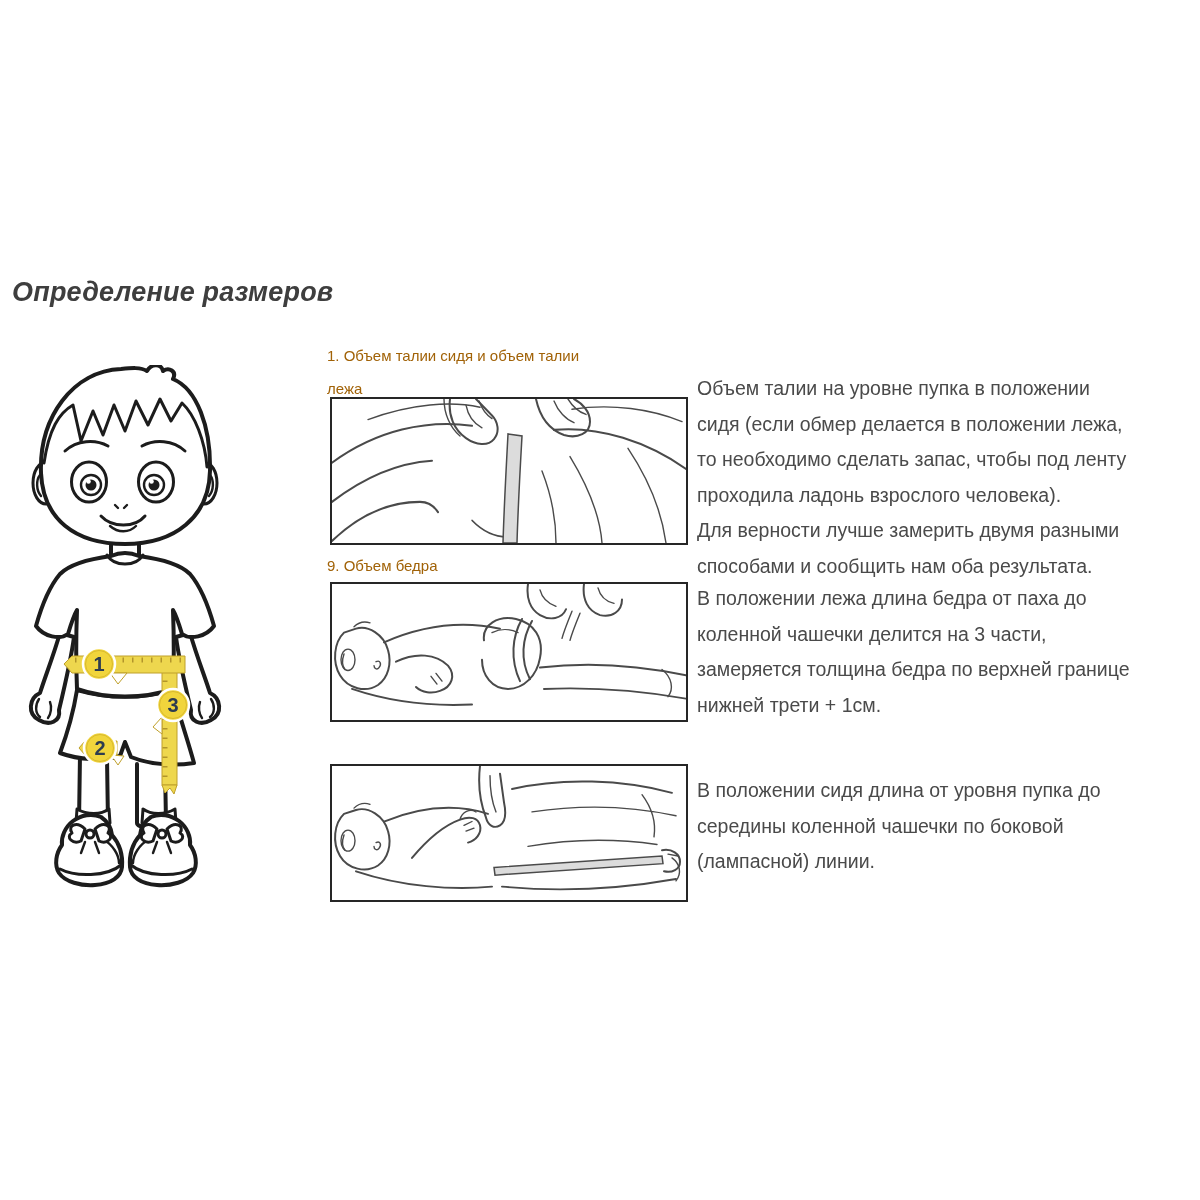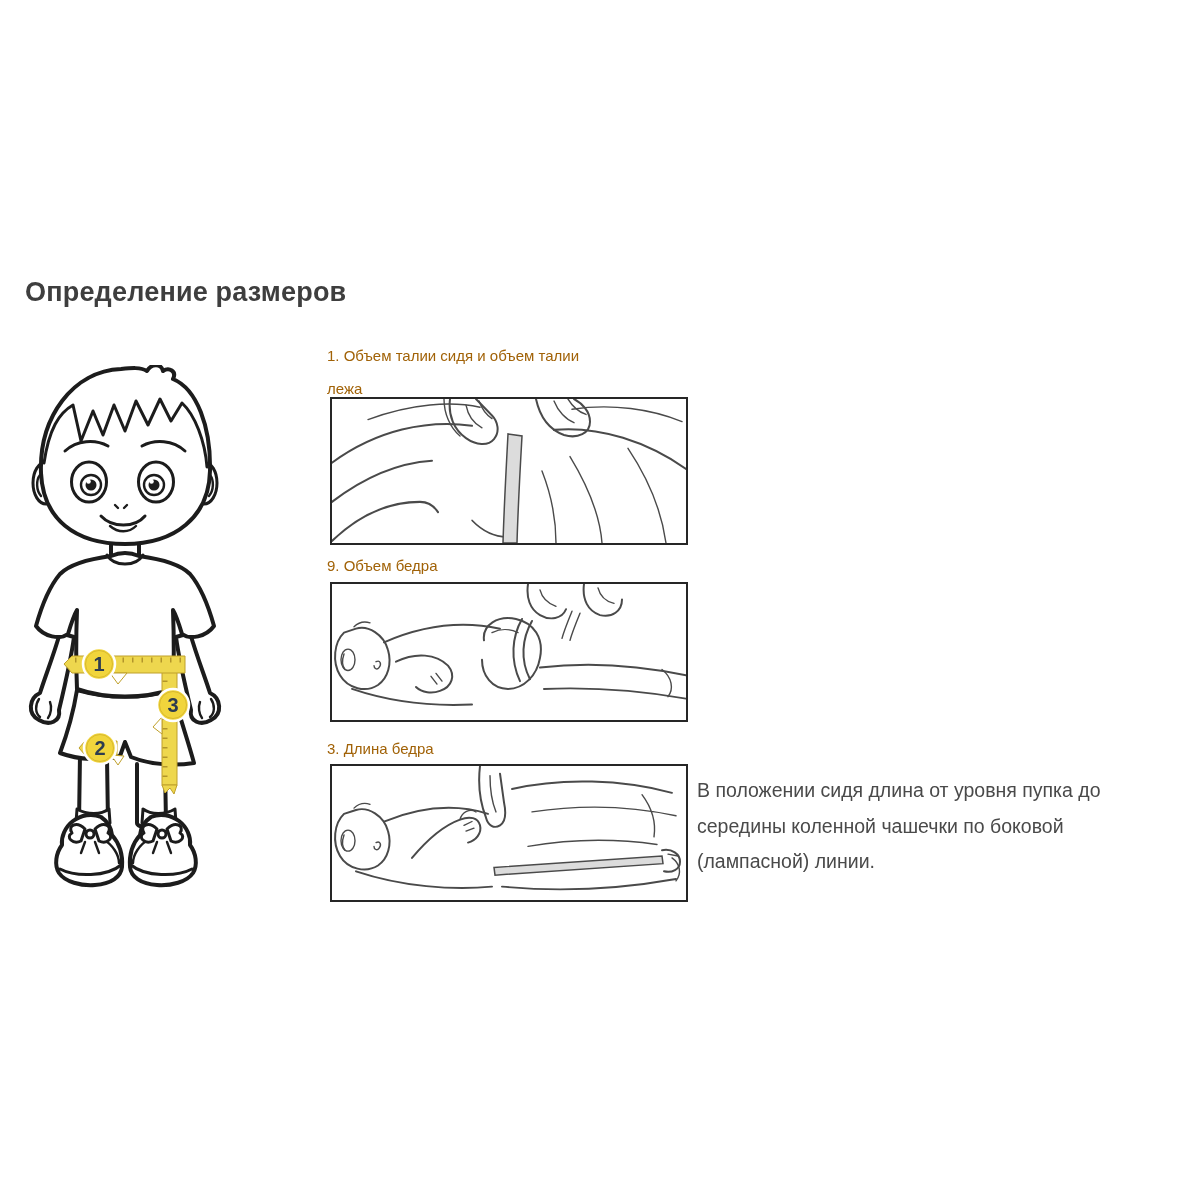--- a/index.html
+++ b/index.html
@@ -38,21 +38,21 @@
   .badge-c{fill:#f1d53c;stroke:#ffffff;stroke-width:2.5;}
   .badge-r{fill:none;stroke:#d8b92e;stroke-width:1;}
   .badge-t{font-family:"Liberation Sans",sans-serif;font-size:20px;font-weight:bold;
            fill:#2d3c50;text-anchor:middle;}
 </style>
 </head>
 <body>
 
 <div id="canvas">
 
-  <div class="abs page-title" style="left:25px;top:277px;">Определение размеров</div>
+  <div class="abs page-title" style="left:12px;top:277px;font-style:italic;">Определение размеров</div>
 
   <svg class="abs" style="left:15px;top:365px;" width="220" height="530" viewBox="0 0 220 530">
 
     <ellipse class="fw3" cx="31" cy="118" rx="13" ry="21"></ellipse>
     <ellipse class="fw3" cx="189" cy="118" rx="13" ry="21"></ellipse>
 
     <path class="fw" d="M26,108 C24,52 58,6 106,4 C116,3 126,2 132,6 C136,-1 146,-2 148,6 C154,2 162,6 158,14 C182,24 196,62 195,106 C194,152 160,179 110,179 C60,179 28,154 26,108 Z"></path>
     <path class="ln2" d="M25,110 C21,115 21,125 26,131 M195,110 C199,115 199,125 194,131"></path>
 
     <path class="ln3" d="M29,98 C34,64 44,48 58,40 L66,76 L78,46 L88,70 L99,40 L110,66 L121,36 L133,60 L145,34 L156,56 L167,38 C180,50 190,76 192,102"></path>
@@ -161,20 +161,26 @@
       <g>
         <path class="sk" d="M118,0 C116,16 122,30 134,38 C144,45 156,46 162,39 C168,32 166,22 160,16 C152,8 146,2 144,0"></path>
         <path class="sk1" d="M134,6 C136,16 142,24 150,28 M147,2 C150,10 155,16 160,19"></path>
         <path class="sk1" d="M112,0 C112,14 118,28 128,36"></path>
         <path class="sk" d="M204,0 C208,18 218,30 232,35 C246,39 258,33 258,22 C258,12 250,4 242,0"></path>
         <path class="sk1" d="M222,2 C226,12 234,20 242,23 M236,0 C241,8 248,13 254,15"></path>
       </g>
     </svg>
   </div>
 
+  <div class="abs sec-desc" style="left:697px;top:371px;width:440px;">Объем талии на уровне пупка в положении
+сидя (если обмер делается в положении лежа,
+то необходимо сделать запас, чтобы под ленту
+проходила ладонь взрослого человека).
+Для верности лучше замерить двумя разными
+способами и сообщить нам оба результата.</div>
 
   <div class="abs sec-heading" style="left:327px;top:549px;width:380px;">9. Объем бедра</div>
 
   <div class="abs illu-box" style="left:330px;top:582px;width:354px;height:136px;">
     <svg width="354" height="136" viewBox="0 0 354 140" preserveAspectRatio="none">
 
       <g>
         <path class="sk" d="M12,50 C2,60 0,80 8,94 C16,108 34,112 46,104 C56,97 60,82 56,68 C52,52 36,42 24,46 Z"></path>
         <ellipse class="sk1" cx="16" cy="78" rx="7" ry="11"></ellipse>
         <path class="sk1" d="M12,72 C10,78 10,84 13,88 M22,44 C26,40 32,38 38,40"></path>
@@ -197,22 +203,25 @@
         <path class="sk1" d="M266,4 C268,12 274,18 282,20"></path>
         <path class="sk1" d="M240,28 C236,38 232,48 230,56 M248,30 C244,40 240,50 238,58"></path>
       </g>
 
       <path class="sk" d="M208,86 C256,80 308,84 354,94"></path>
       <path class="sk" d="M212,108 C260,106 310,110 354,118"></path>
       <path class="sk1" d="M330,88 C340,96 342,108 336,116"></path>
     </svg>
   </div>
 
-
-  <div class="abs sec-heading" style="left:327px;top:732px;width:380px;">3. Длина бедра</div>
+  <div class="abs sec-desc" style="left:697px;top:581px;width:440px;">В положении лежа длина бедра от паха до
+коленной чашечки делится на 3 части,
+замеряется толщина бедра по верхней границе
+нижней трети + 1см.</div>
+
 
   <div class="abs illu-box" style="left:330px;top:764px;width:354px;height:134px;">
     <svg width="354" height="134" viewBox="0 0 354 140" preserveAspectRatio="none">
 
       <g>
         <path class="sk" d="M12,50 C2,60 0,80 8,94 C16,108 34,112 46,104 C56,97 60,82 56,68 C52,52 36,42 24,46 Z"></path>
         <ellipse class="sk1" cx="16" cy="78" rx="7" ry="11"></ellipse>
         <path class="sk1" d="M12,72 C10,78 10,84 13,88 M22,44 C26,40 32,38 38,40"></path>
         <path class="sk1" d="M44,80 C48,78 50,82 47,86 C45,89 42,87 42,84"></path>
       </g>

